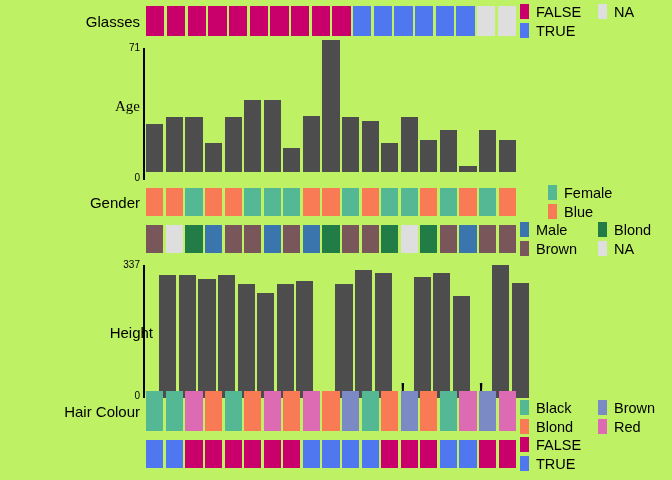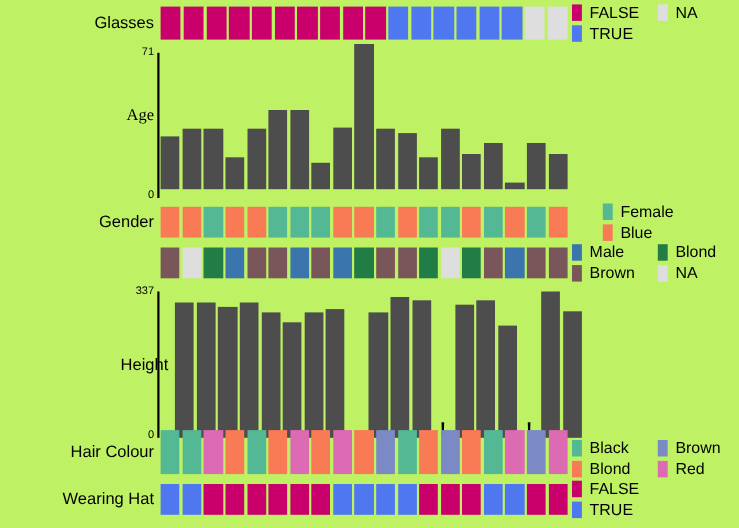--- a/index.html
+++ b/index.html
@@ -368,23 +368,20 @@
           <span class="swatch" style="background: rgb(123, 138, 196);"></span>
           <span class="legend-text">Brown</span>
         </div>
         <div class="legend-item">
           <span class="swatch" style="background: rgb(221, 107, 180);"></span>
           <span class="legend-text">Red</span>
         </div>
       </div>
     </div>
     <div class="panel" style="top: 440px; height: 28px;">
-      <div class="label-box">
-        <div class="row-label">Wearing Hat</div>
-      </div>
       <div class="plot-area">
         <div class="tile-strip">
           <div class="tile" title="Wearing Hat: TRUE" style="background: rgb(78, 119, 240);"></div>
           <div class="tile" title="Wearing Hat: TRUE" style="background: rgb(78, 119, 240);"></div>
           <div class="tile" title="Wearing Hat: FALSE" style="background: rgb(201, 0, 107);"></div>
           <div class="tile" title="Wearing Hat: FALSE" style="background: rgb(201, 0, 107);"></div>
           <div class="tile" title="Wearing Hat: FALSE" style="background: rgb(201, 0, 107);"></div>
           <div class="tile" title="Wearing Hat: FALSE" style="background: rgb(201, 0, 107);"></div>
           <div class="tile" title="Wearing Hat: FALSE" style="background: rgb(201, 0, 107);"></div>
           <div class="tile" title="Wearing Hat: FALSE" style="background: rgb(201, 0, 107);"></div>

